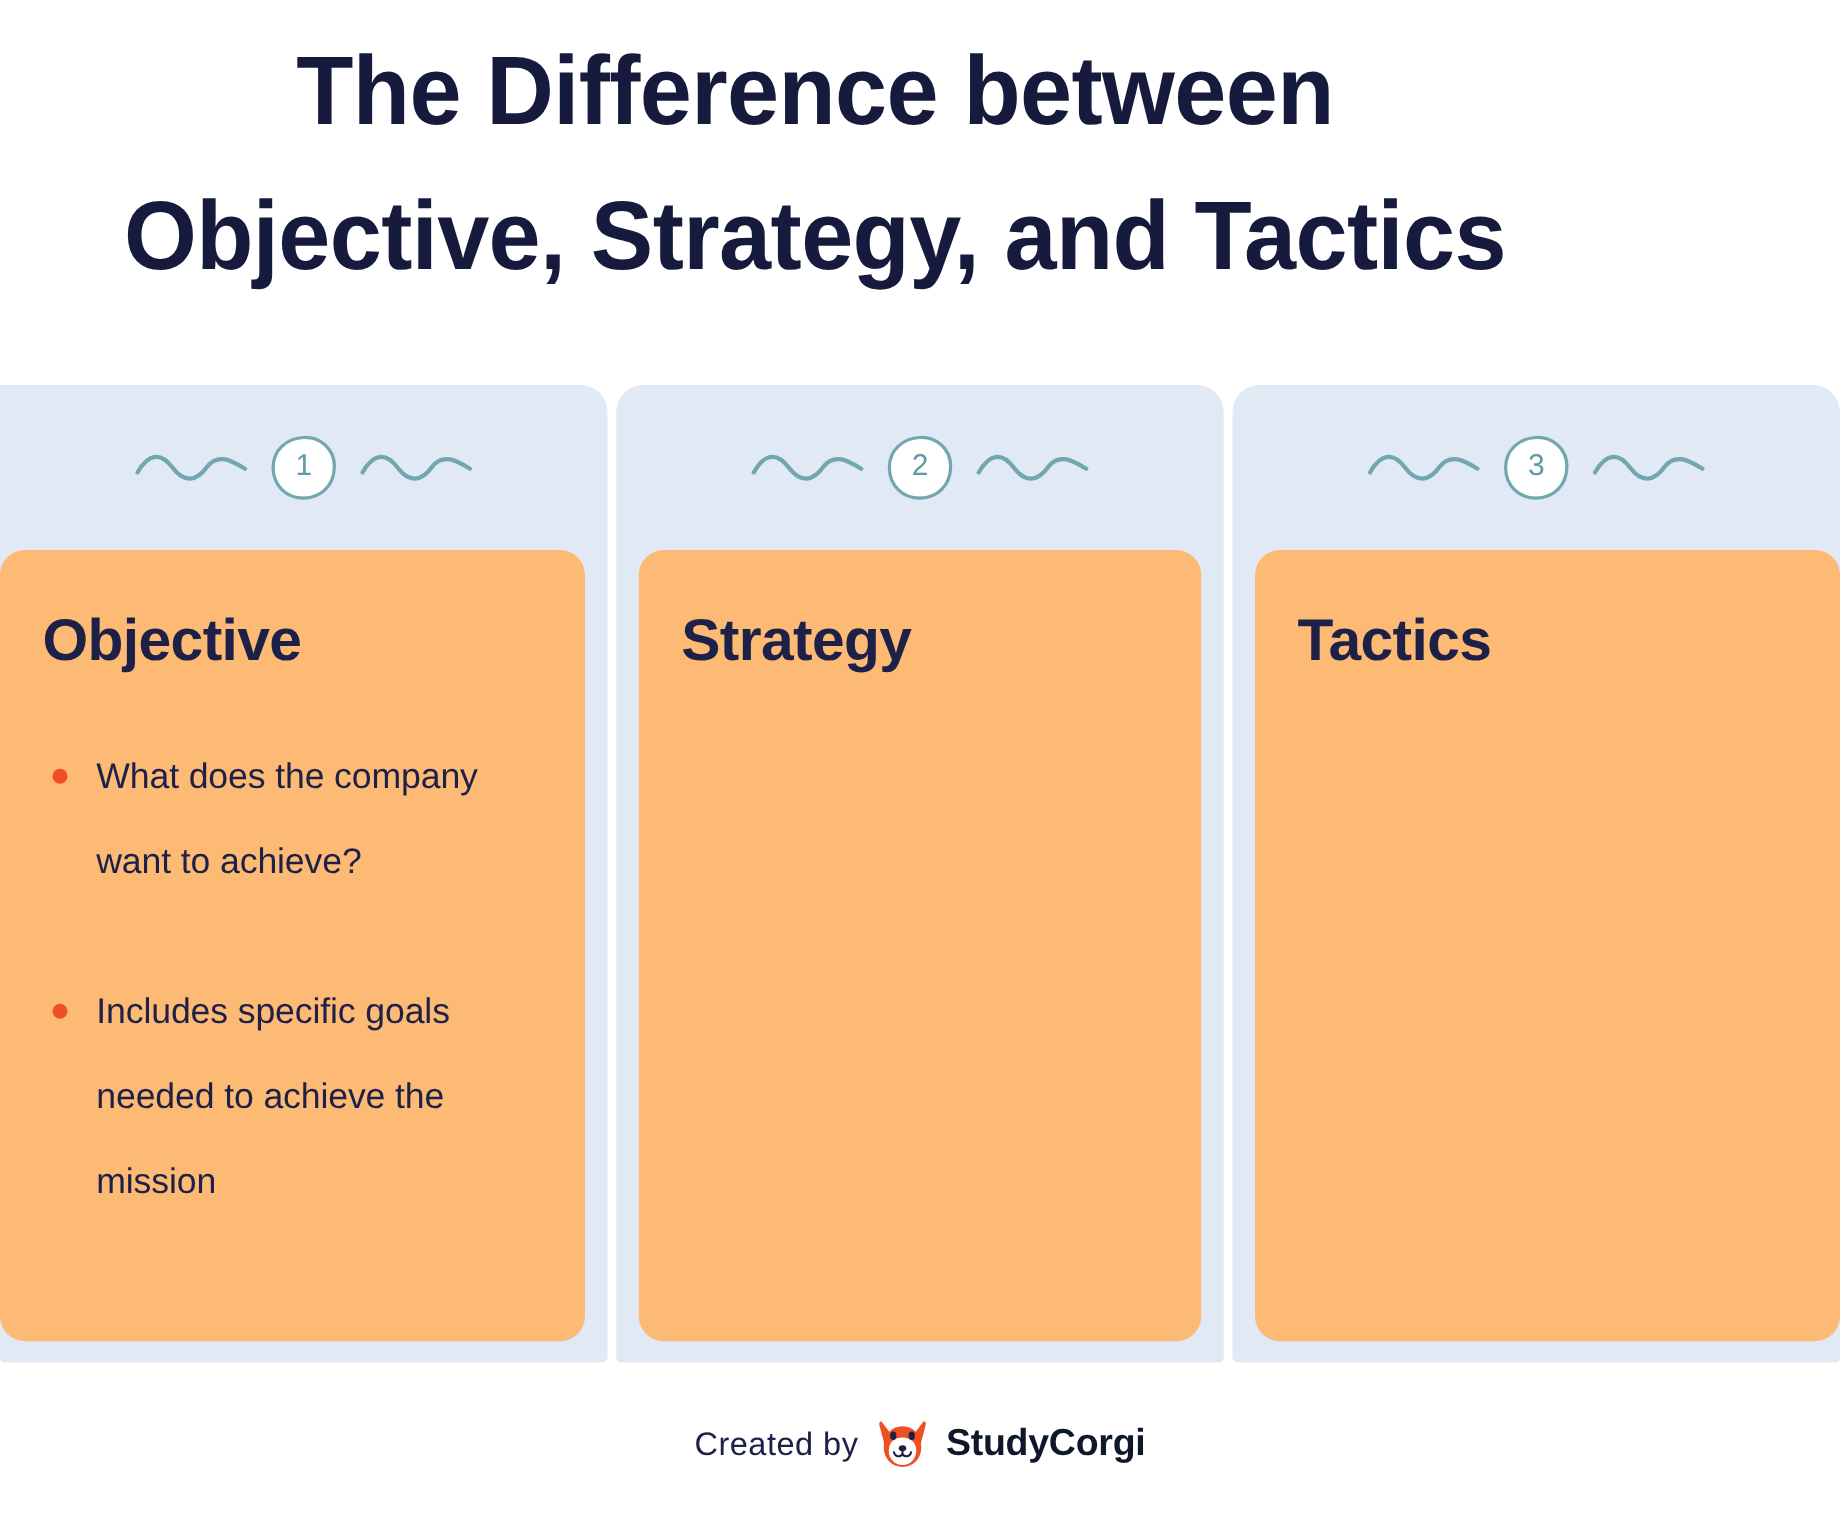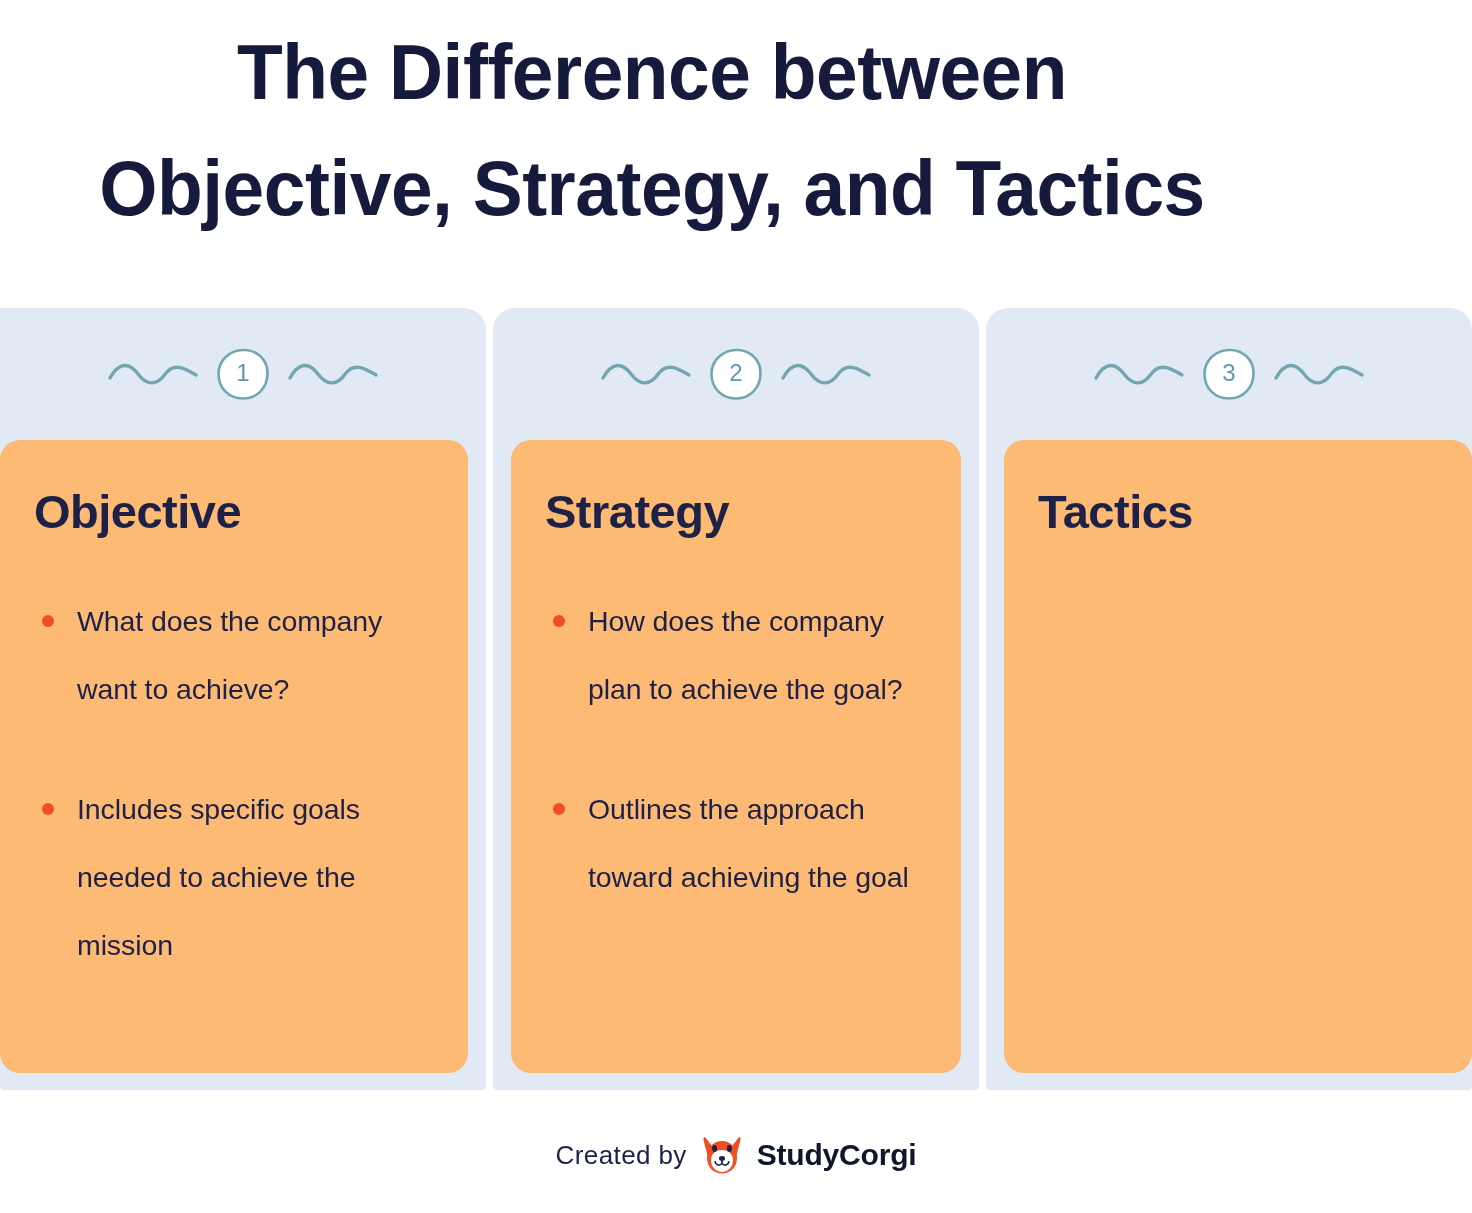--- a/index.html
+++ b/index.html
@@ -235,30 +235,20 @@
         </svg>
         <span class="badge-num">2</span>
       </div>
       <svg class="squiggle" viewBox="0 0 92 30">
         <path d="M3 19 C12 3, 22 3, 31 15 C40 27, 50 27, 59 14 C68 3, 79 10, 89 16" fill="none" stroke="#72a7b0" stroke-width="3.4" stroke-linecap="round"></path>
       </svg>
     </div>
 
     <div class="card">
       <h2 class="card-title">Strategy</h2>
-      <ul class="bullets">
-        <li>
-          <span class="dot"></span>
-          <span>How does the company plan to achieve the goal?</span>
-        </li>
-        <li>
-          <span class="dot"></span>
-          <span>Outlines the approach toward achieving the goal</span>
-        </li>
-      </ul>
     </div>
   </div>
 
   <div class="column">
     <div class="step-head">
       <svg class="squiggle" viewBox="0 0 92 30">
         <path d="M3 19 C12 3, 22 3, 31 15 C40 27, 50 27, 59 14 C68 3, 79 10, 89 16" fill="none" stroke="#72a7b0" stroke-width="3.4" stroke-linecap="round"></path>
       </svg>
       <div class="badge">
         <svg viewBox="0 0 54 54">

